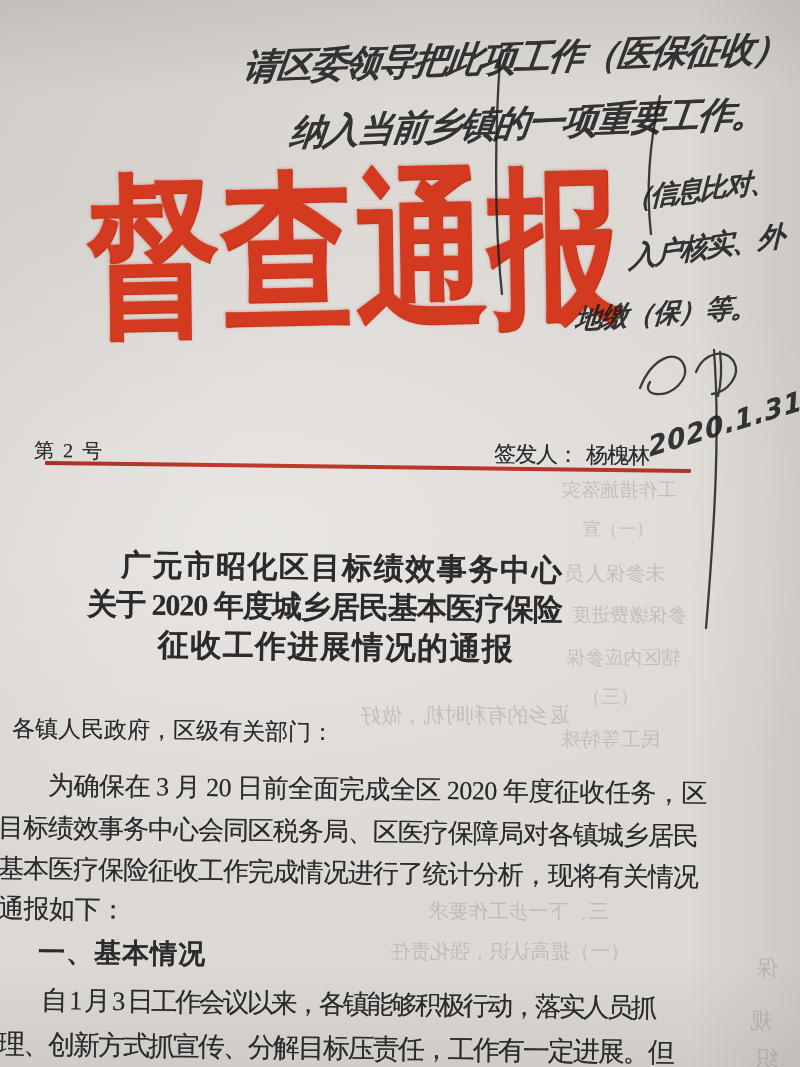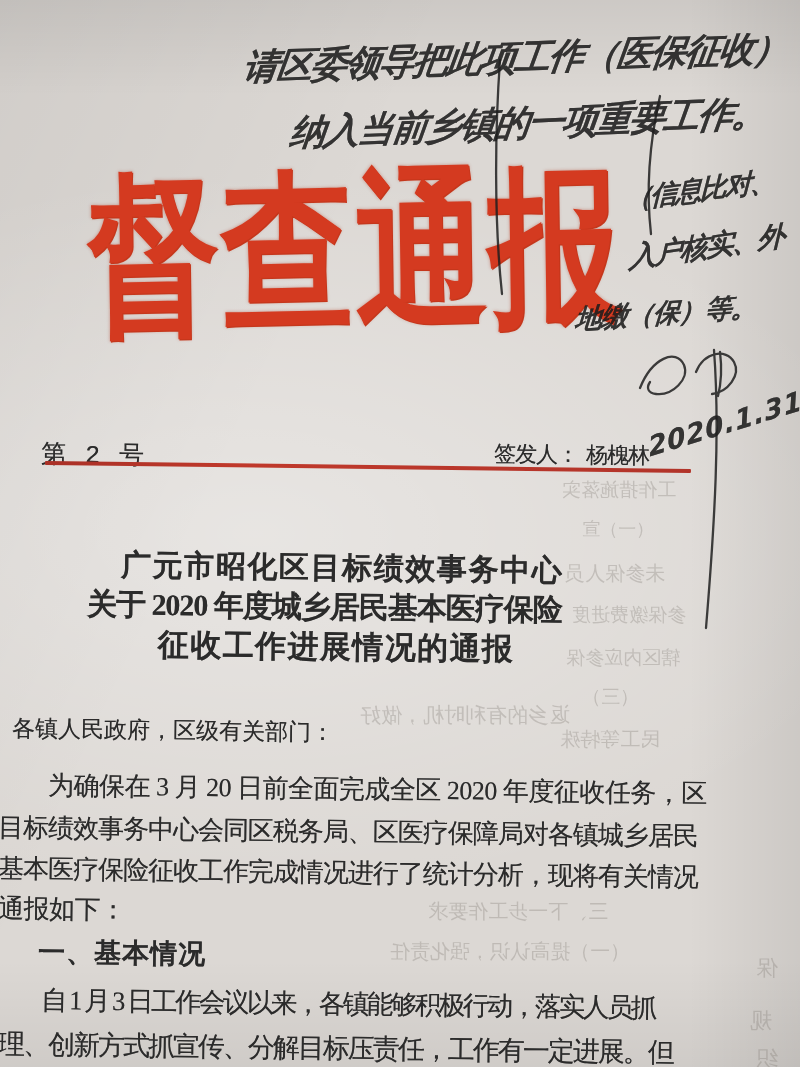--- a/index.html
+++ b/index.html
@@ -74,21 +74,21 @@
     <g fill="none" stroke="#1f1f1f" stroke-width="2.3" stroke-linecap="round" opacity=".85">
       <path d="M500,60 C495,130 494,220 502,294"></path>
       <path d="M660,96 C650,140 646,190 651,234"></path>
       <path d="M640,388 C652,358 676,348 684,365 C690,379 672,396 656,394 C648,393 646,388 650,382"></path>
       <path d="M696,372 C704,352 726,348 734,362 C741,375 728,392 712,394"></path>
       <path d="M720,352 C722,368 721,384 718,396"></path>
       <path d="M714,350 C720,430 715,520 706,628"></path>
     </g>
   </svg>
 
-  <div class="line" style="left:41px;top:437px;font-size:25px;letter-spacing:2px;font-family:Liberation Mono, monospace;">第 2 号</div>
+  <div class="line" style="left:34px;top:437px;font-size:20px;letter-spacing:2px;">第 2 号</div>
   <div class="line" style="left:494px;top:439px;font-size:22px;letter-spacing:-1px;"><span>签发人：</span><span style="margin-left:8px;font-family:Liberation Mono, monospace;">杨槐林</span></div>
   <div id="red-rule"></div>
 
   <div class="line bold" style="left:121px;top:545px;font-size:30px;letter-spacing:1.6px;">广元市昭化区目标绩效事务中心</div>
   <div class="line bold" style="left:87px;top:584px;font-size:30px;letter-spacing:-1px;">关于 2020 年度城乡居民基本医疗保险</div>
   <div class="line bold" style="left:158px;top:624px;font-size:31px;letter-spacing:1.4px;">征收工作进展情况的通报</div>
 
   <div class="line" style="left:12px;top:713px;font-size:23px;">各镇人民政府，区级有关部门：</div>
   <div class="line" style="left:48px;top:768px;font-size:26px;letter-spacing:-.5px;">为确保在 3 月 20 日前全面完成全区 2020 年度征收任务，区</div>
   <div class="line" style="left:-2px;top:810px;font-size:26px;letter-spacing:-1px;">目标绩效事务中心会同区税务局、区医疗保障局对各镇城乡居民</div>

